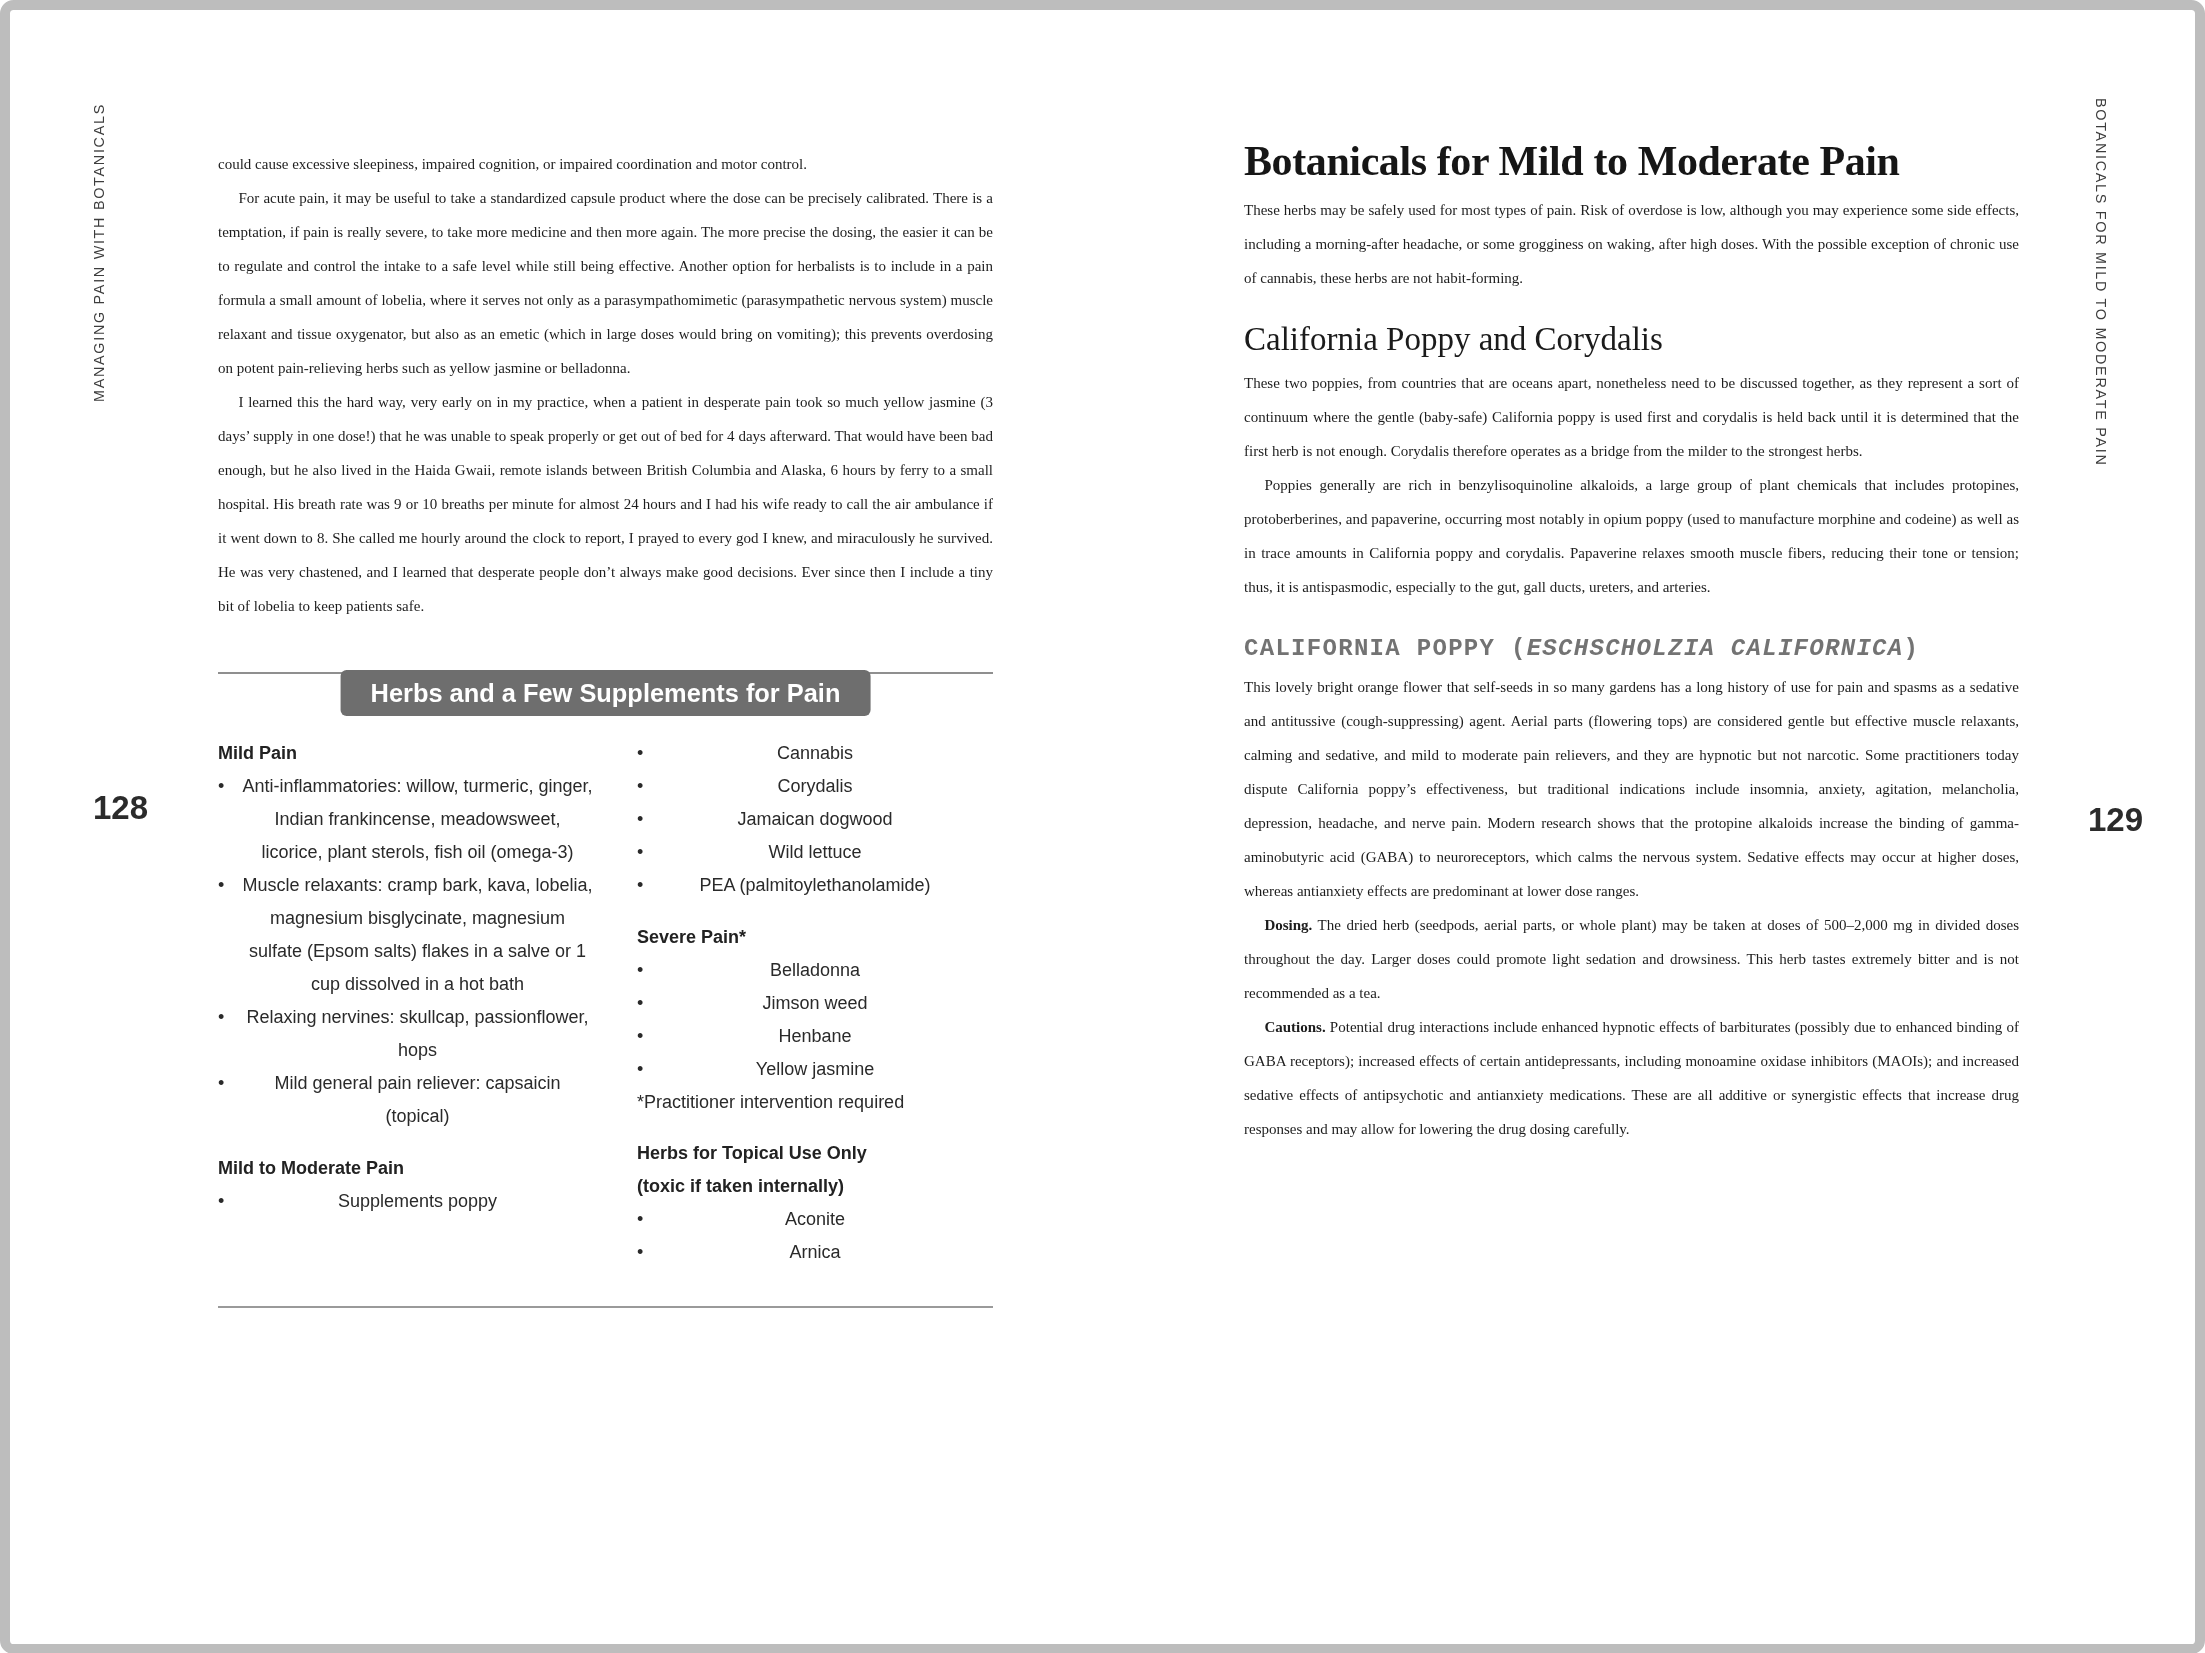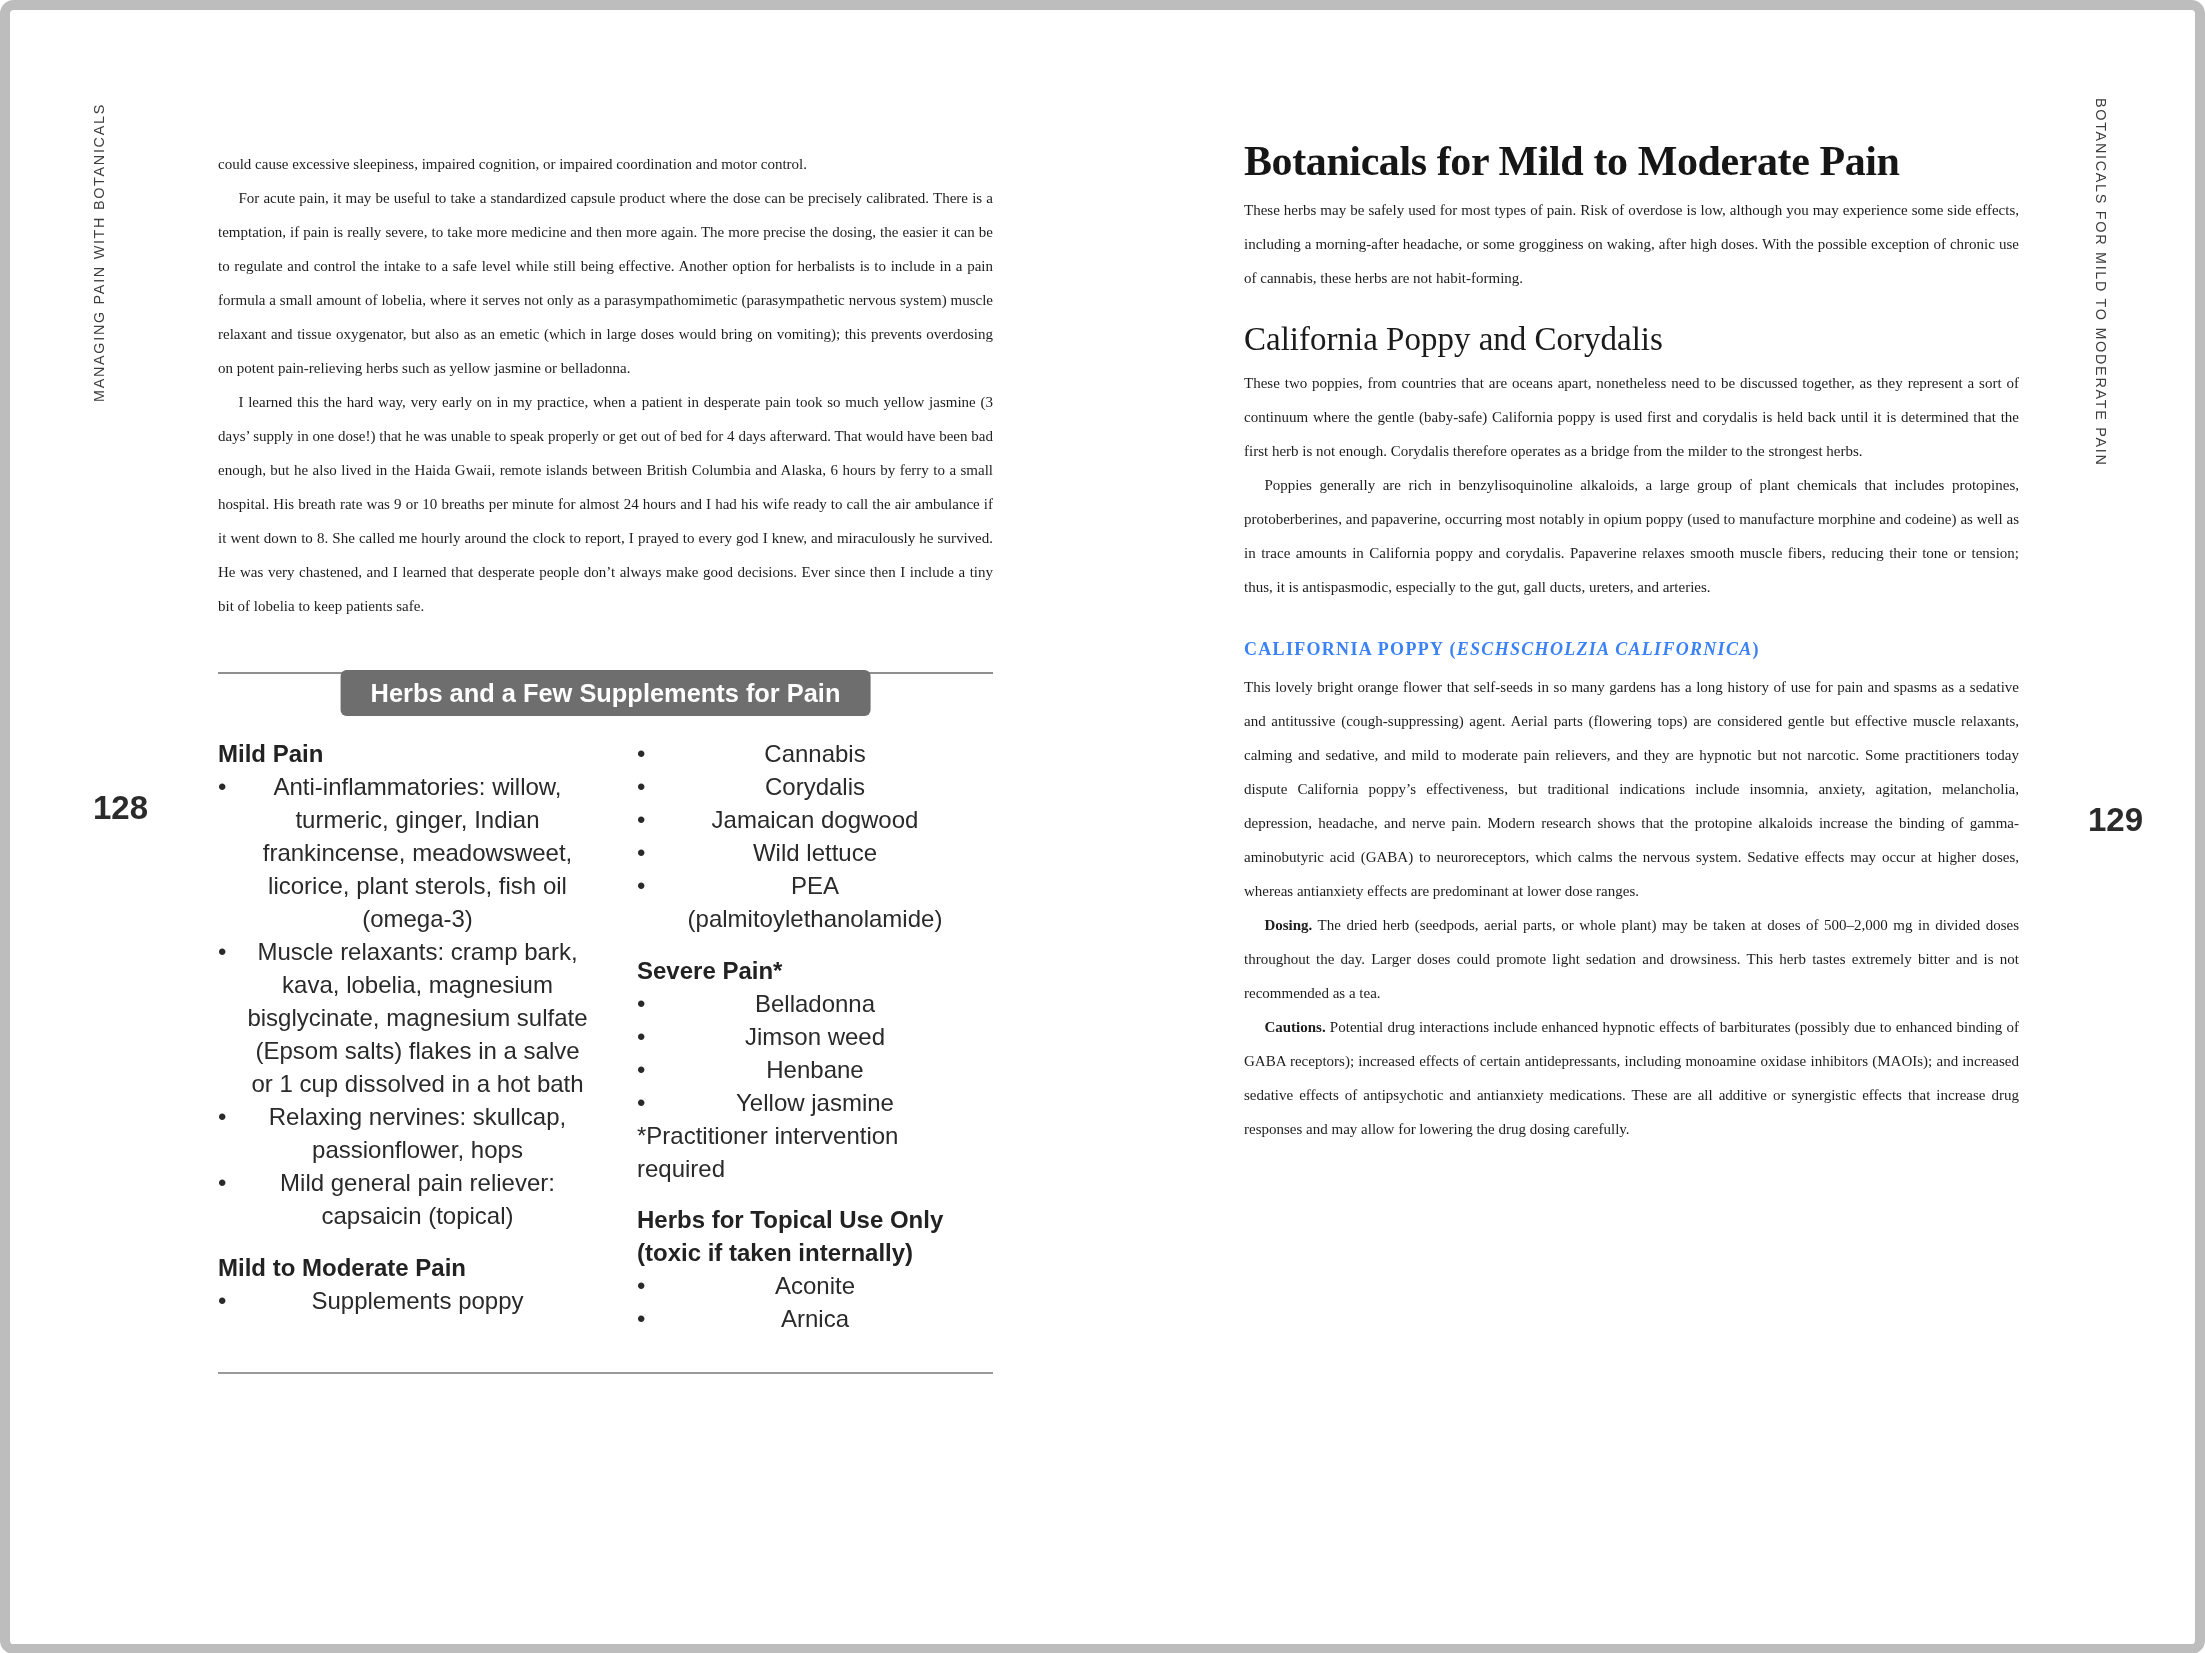--- a/index.html
+++ b/index.html
@@ -58,25 +58,26 @@
   }
   h2.rp-sub{
     margin:25.4px 0 6.8px 0;
     font-size:33px;
     line-height:39px;
     font-weight:normal;
     color:#1b1b1b;
   }
   h3.rp-species{
     margin:30.5px 0 5.1px 0;
-    font-size:18px;
+    font-size:24px;
     line-height:30.5px;
     font-weight:bold;
     letter-spacing:1.3px;
-    color:#3b82f6;
+    color:#737373;
+    font-family:Liberation Mono, monospace;
   }
   h3.rp-species .species{ font-style:italic; }
   .lead{ font-weight:bold; }
 
   
   .box-head{ position:relative; height:46px; margin:27px 0 41px 0; }
   .box-rule-line{
     position:absolute; left:0; right:0; top:22px; height:1.7px;
     background:#8f8f8f;
   }
@@ -87,21 +88,21 @@
     background:#6e6e6e; color:#ffffff;
     border-radius:6px;
     font-family:"Liberation Sans", sans-serif;
     font-weight:bold; font-size:25.4px;
     white-space:nowrap;
     margin-top:20px;
   }
   .box-cols{
     display:flex; gap:44px;
     font-family:"Liberation Sans", sans-serif;
-    font-size:24px; line-height:33px; color:#2a2a2a;
+    font-size:18px; line-height:33px; color:#2a2a2a;
   }
   .bcol1{ width:375px; }
   .bcol2{ width:332px; }
   .list-h{ font-weight:bold; color:#222222; }
   .list-h.mt{ margin-top:18.7px; }
   .li{ display:flex; }
   .li .dot{ flex:0 0 24px; }
   .li .dot::before{ content:"•"; }
   .li .li-text{ flex:1;text-align:center; }
   .note{ }

